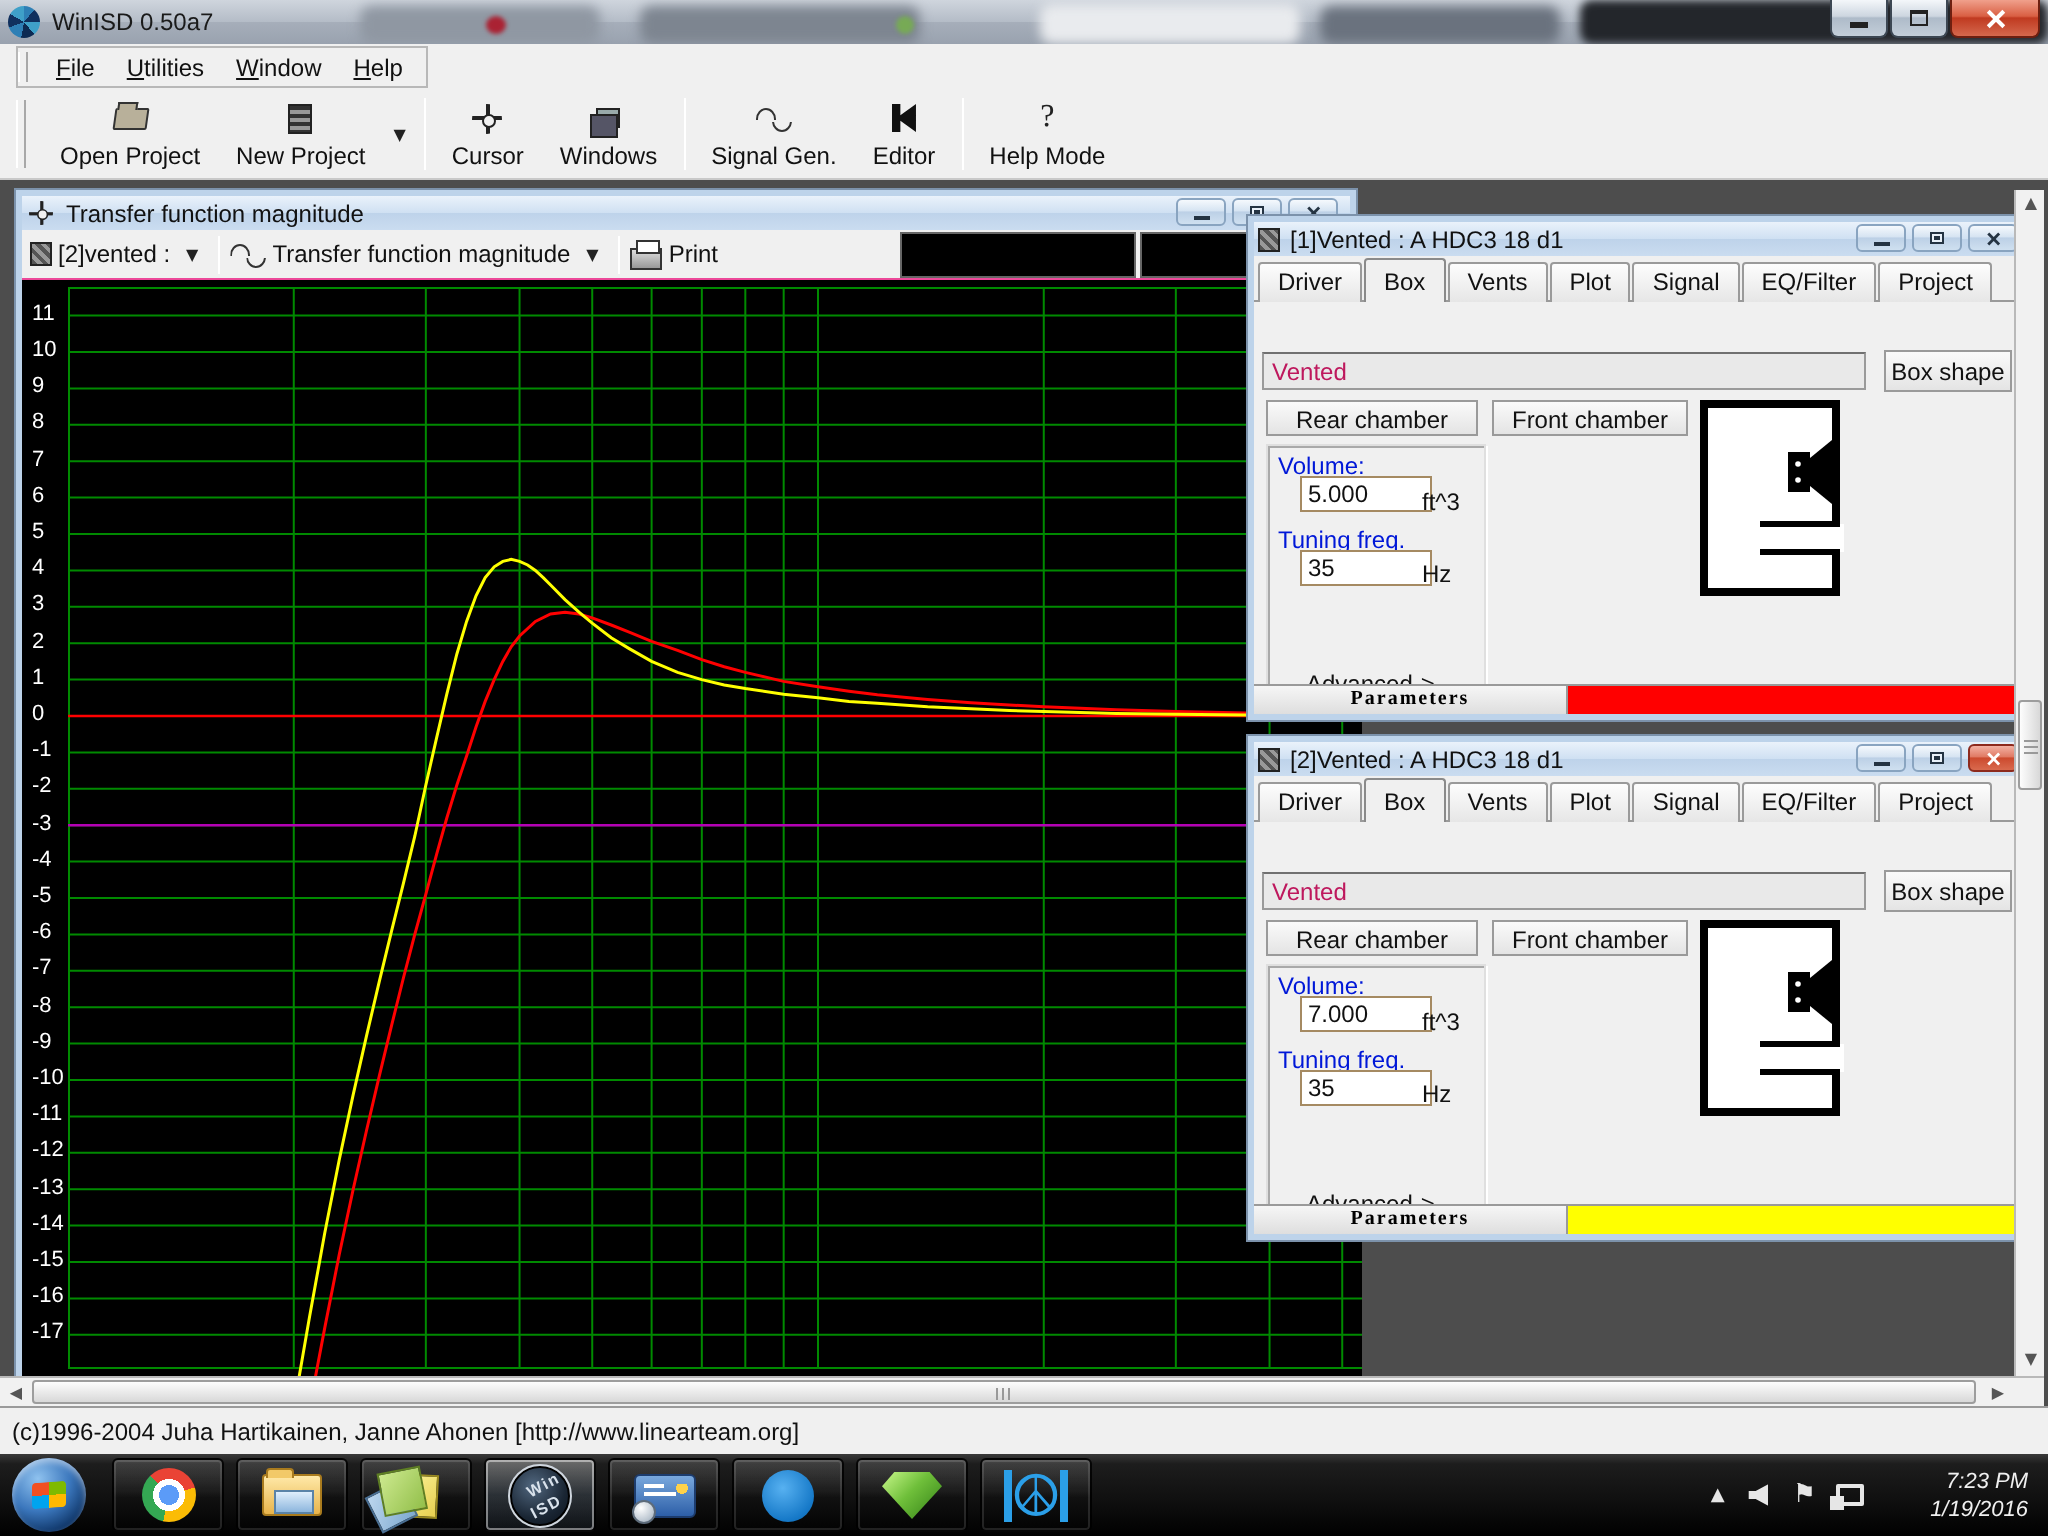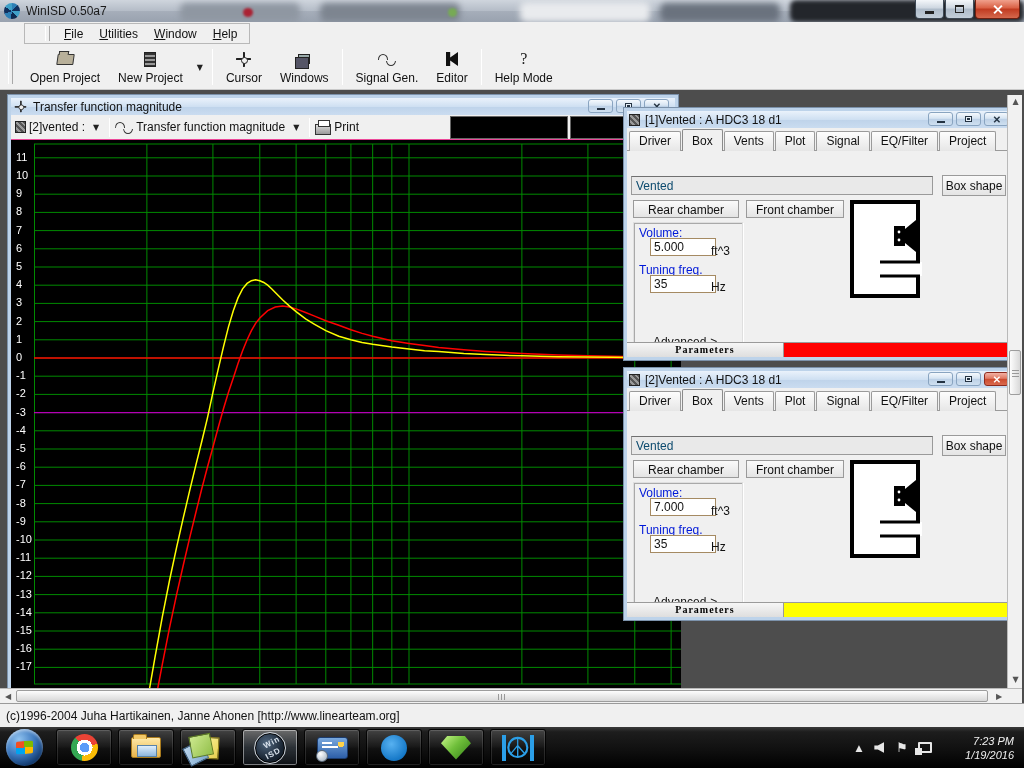--- a/index.html
+++ b/index.html
@@ -29,21 +29,21 @@
   .glyph-min { width:9px; height:3px; background:#222; margin-top:6px; }
   .glyph-max { width:9px; height:8px; border:1px solid #222; border-top:2px solid #222; background:transparent; }
   .xg { position:relative; width:11px; height:11px; }
   .xg::before,.xg::after { content:""; position:absolute; left:5px; top:0; width:2px; height:11px; background:#fff; }
   .xg::before { transform:rotate(45deg);} .xg::after { transform:rotate(-45deg);}
   .xg.dark::before,.xg.dark::after { background:#243342; }
 
   
   .menubar { position:absolute; left:0; top:22px; width:1024px; height:23px; background:#f0f0f0; }
   .menubox { position:absolute; left:8px; top:1px; height:21px; border:1px solid #b8b8b8; background:#f0f0f0;
-    display:flex; align-items:center; padding:0 4px 0 20px;margin-left:16px; }
+    display:flex; align-items:center; padding:0 4px 0 0; }
   .menubox::before { content:""; width:3px; height:15px; border-left:1px solid #fff; border-right:1px solid #a8a8a8; margin-right:6px; }
   .menu-item { padding:2px 8px; color:#111; }
   .menu-item u { text-decoration:underline; }
 
   
   .toolbar { position:absolute; left:0; top:45px; width:1024px; height:45px; background:#f0f0f0;
     border-bottom:1px solid #c9c9c9; display:flex; align-items:stretch; padding-left:8px; }
   .toolbar::before { content:""; width:3px; height:34px; border-left:1px solid #fff; border-right:1px solid #a8a8a8; margin:5px 8px 0 0; }
   .tbtn { display:flex; flex-direction:column; align-items:center; justify-content:flex-end; padding:3px 9px 4px 9px; color:#111; font-size:12px; }
   .tbtn .ico { height:20px; display:flex; align-items:center; justify-content:center; margin-bottom:2px; }
@@ -102,21 +102,21 @@
   #chart-svg { position:absolute; left:23px; top:0; }
 
   
   .proj-window { left:624px; width:394px; height:252px; z-index:2; }
   .pj-body { position:relative; width:100%; height:229px; background:#f0f0f0; font-size:12px; }
   .tab-row { position:absolute; left:0; top:2px; height:21px; width:100%; border-bottom:1px solid #9a9a9a; display:flex; align-items:flex-end; padding-left:2px; }
   .tab { border:1px solid #9a9a9a; border-bottom:none; border-radius:2px 2px 0 0; background:linear-gradient(#fdfdfd,#e6e6e6);
     padding:2px 9px 3px 9px; margin-right:1px; position:relative; top:1px; color:#111; }
   .tab.active { background:#f0f0f0; padding-top:4px; top:1px; border-color:#8a8a8a; }
   .field-vented { position:absolute; left:4px; top:48px; width:302px; height:19px; background:#e9e9e9; border:1px solid #9a9a9a;
-    border-top-color:#707070; padding:2px 4px; color:#0c4a6e; }
+    border-top-color:#707070; padding:2px 4px; color:#be185d; }
   .btn { border:1px solid #9a9a9a; background:linear-gradient(#fafafa,#e4e4e4); color:#111; text-align:center; position:absolute; }
   .btn-boxshape { left:315px; top:47px; width:64px; height:21px; padding-top:3px; }
   .btn-rear { left:6px; top:72px; width:106px; height:18px; padding-top:2px; }
   .btn-front { left:119px; top:72px; width:98px; height:18px; padding-top:2px; }
   .groupbox { position:absolute; left:6px; top:94px; width:110px; height:132px; border:1px solid #dfdfdf; box-shadow:inset 1px 1px 0 #a9a9a9, 1px 1px 0 #fff; }
   .lbl-blue { position:absolute; color:#0018d8; }
   .vol-label { left:12px; top:98px; } .tun-label { left:12px; top:135px; }
   .unit { position:absolute; color:#111; }
   .u-vol { left:84px; top:116px; } .u-tun { left:84px; top:152px; }
   .tinput { position:absolute; left:23px; width:66px; height:18px; border:1px solid #a58a62; background:#fff; font-size:12px; padding:1px 3px;

